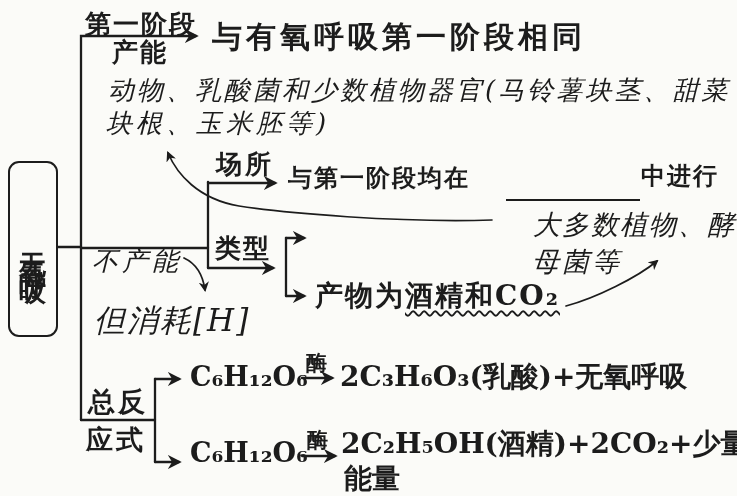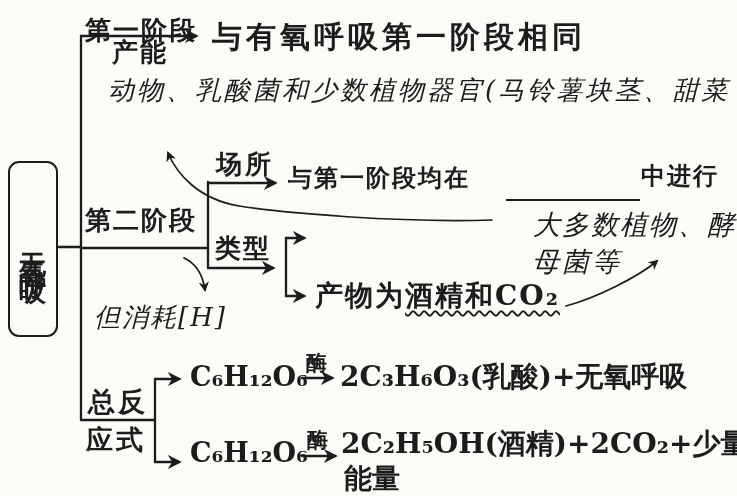--- a/index.html
+++ b/index.html
@@ -28,21 +28,21 @@
   }
   .rootbox .vtext{
     writing-mode:vertical-rl;text-orientation:upright;
     font-size:27px;font-weight:600;letter-spacing:9px;line-height:1;
   }
   .blankline{
     position:absolute;left:506px;top:180px;width:134px;height:19px;z-index:2;
     border-bottom:2.5px solid #1c1c1c;
   }
   .fs21{font-size:21px;}
-  .fs25{font-size:26px;}
+  .fs25{font-size:31px;}
   .fs26{font-size:26px;}
   .fs27{font-size:27px;}
   .fs28{font-size:28px;}
   .fs29{font-size:24px;}
   .fs30{font-size:30px;letter-spacing:4px;}
   .ls2{letter-spacing:2px;}
   .ls3{letter-spacing:3px;}
   .ls4{letter-spacing:4px;}
 </style>
 </head>
@@ -85,27 +85,28 @@
       <path d="M492,220 C400,223 282,213 239,206 C198,199 177,174 168,153" marker-end="url(#ah)"></path>
       <path d="M566,306 C596,298 638,277 657,261" marker-end="url(#ah)"></path>
       <path d="M184,258 C197,264 203,276 205,290" marker-end="url(#ah)"></path>
     </g>
   </svg>
 
   <div class="rootbox">
     <span class="vtext">无氧呼吸</span>
   </div>
 
-  <div class="t print fs26 ls2" style="left:85px;top:16px">第一阶段</div>
+  <div class="t print fs26 ls2" style="left:85px;top:10px">第一阶段</div>
   <div class="t print fs26 ls2" style="left:112px;top:38px">产能</div>
   <div class="t print fs30" style="left:212px;top:20px">与有氧呼吸第一阶段相同</div>
 
   <div class="t hand fs26 ls3" style="left:108px;top:76px">动物、乳酸菌和少数植物器官(马铃薯块茎、甜菜</div>
+  <div class="t hand fs26 ls4" style="left:106px;top:109px">块根、玉米胚等)</div>
 
-  <div class="t print fs26 ls2" style="left:85px;top:206px">第二阶段</div>
+  <div class="t hand fs26 ls4" style="left:92px;top:247px">不产能</div>
   <div class="t hand fs25 ls2" style="left:94px;top:303px">但消耗[H]</div>
 
   <div class="t print fs26 ls3" style="left:216px;top:150px">场所</div>
   <div class="t print fs29 ls2" style="left:288px;top:165px">与第一阶段均在</div>
   <div class="blankline"></div>
   <div class="t print fs29 ls2" style="left:641px;top:163px">中进行</div>
 
   <div class="t print fs26 ls2" style="left:215px;top:234px">类型</div>
   <div class="t print fs28 ls2" style="left:315px;top:280px"><span>产物为</span><span class="wavy">酒精和CO₂</span></div>
 

